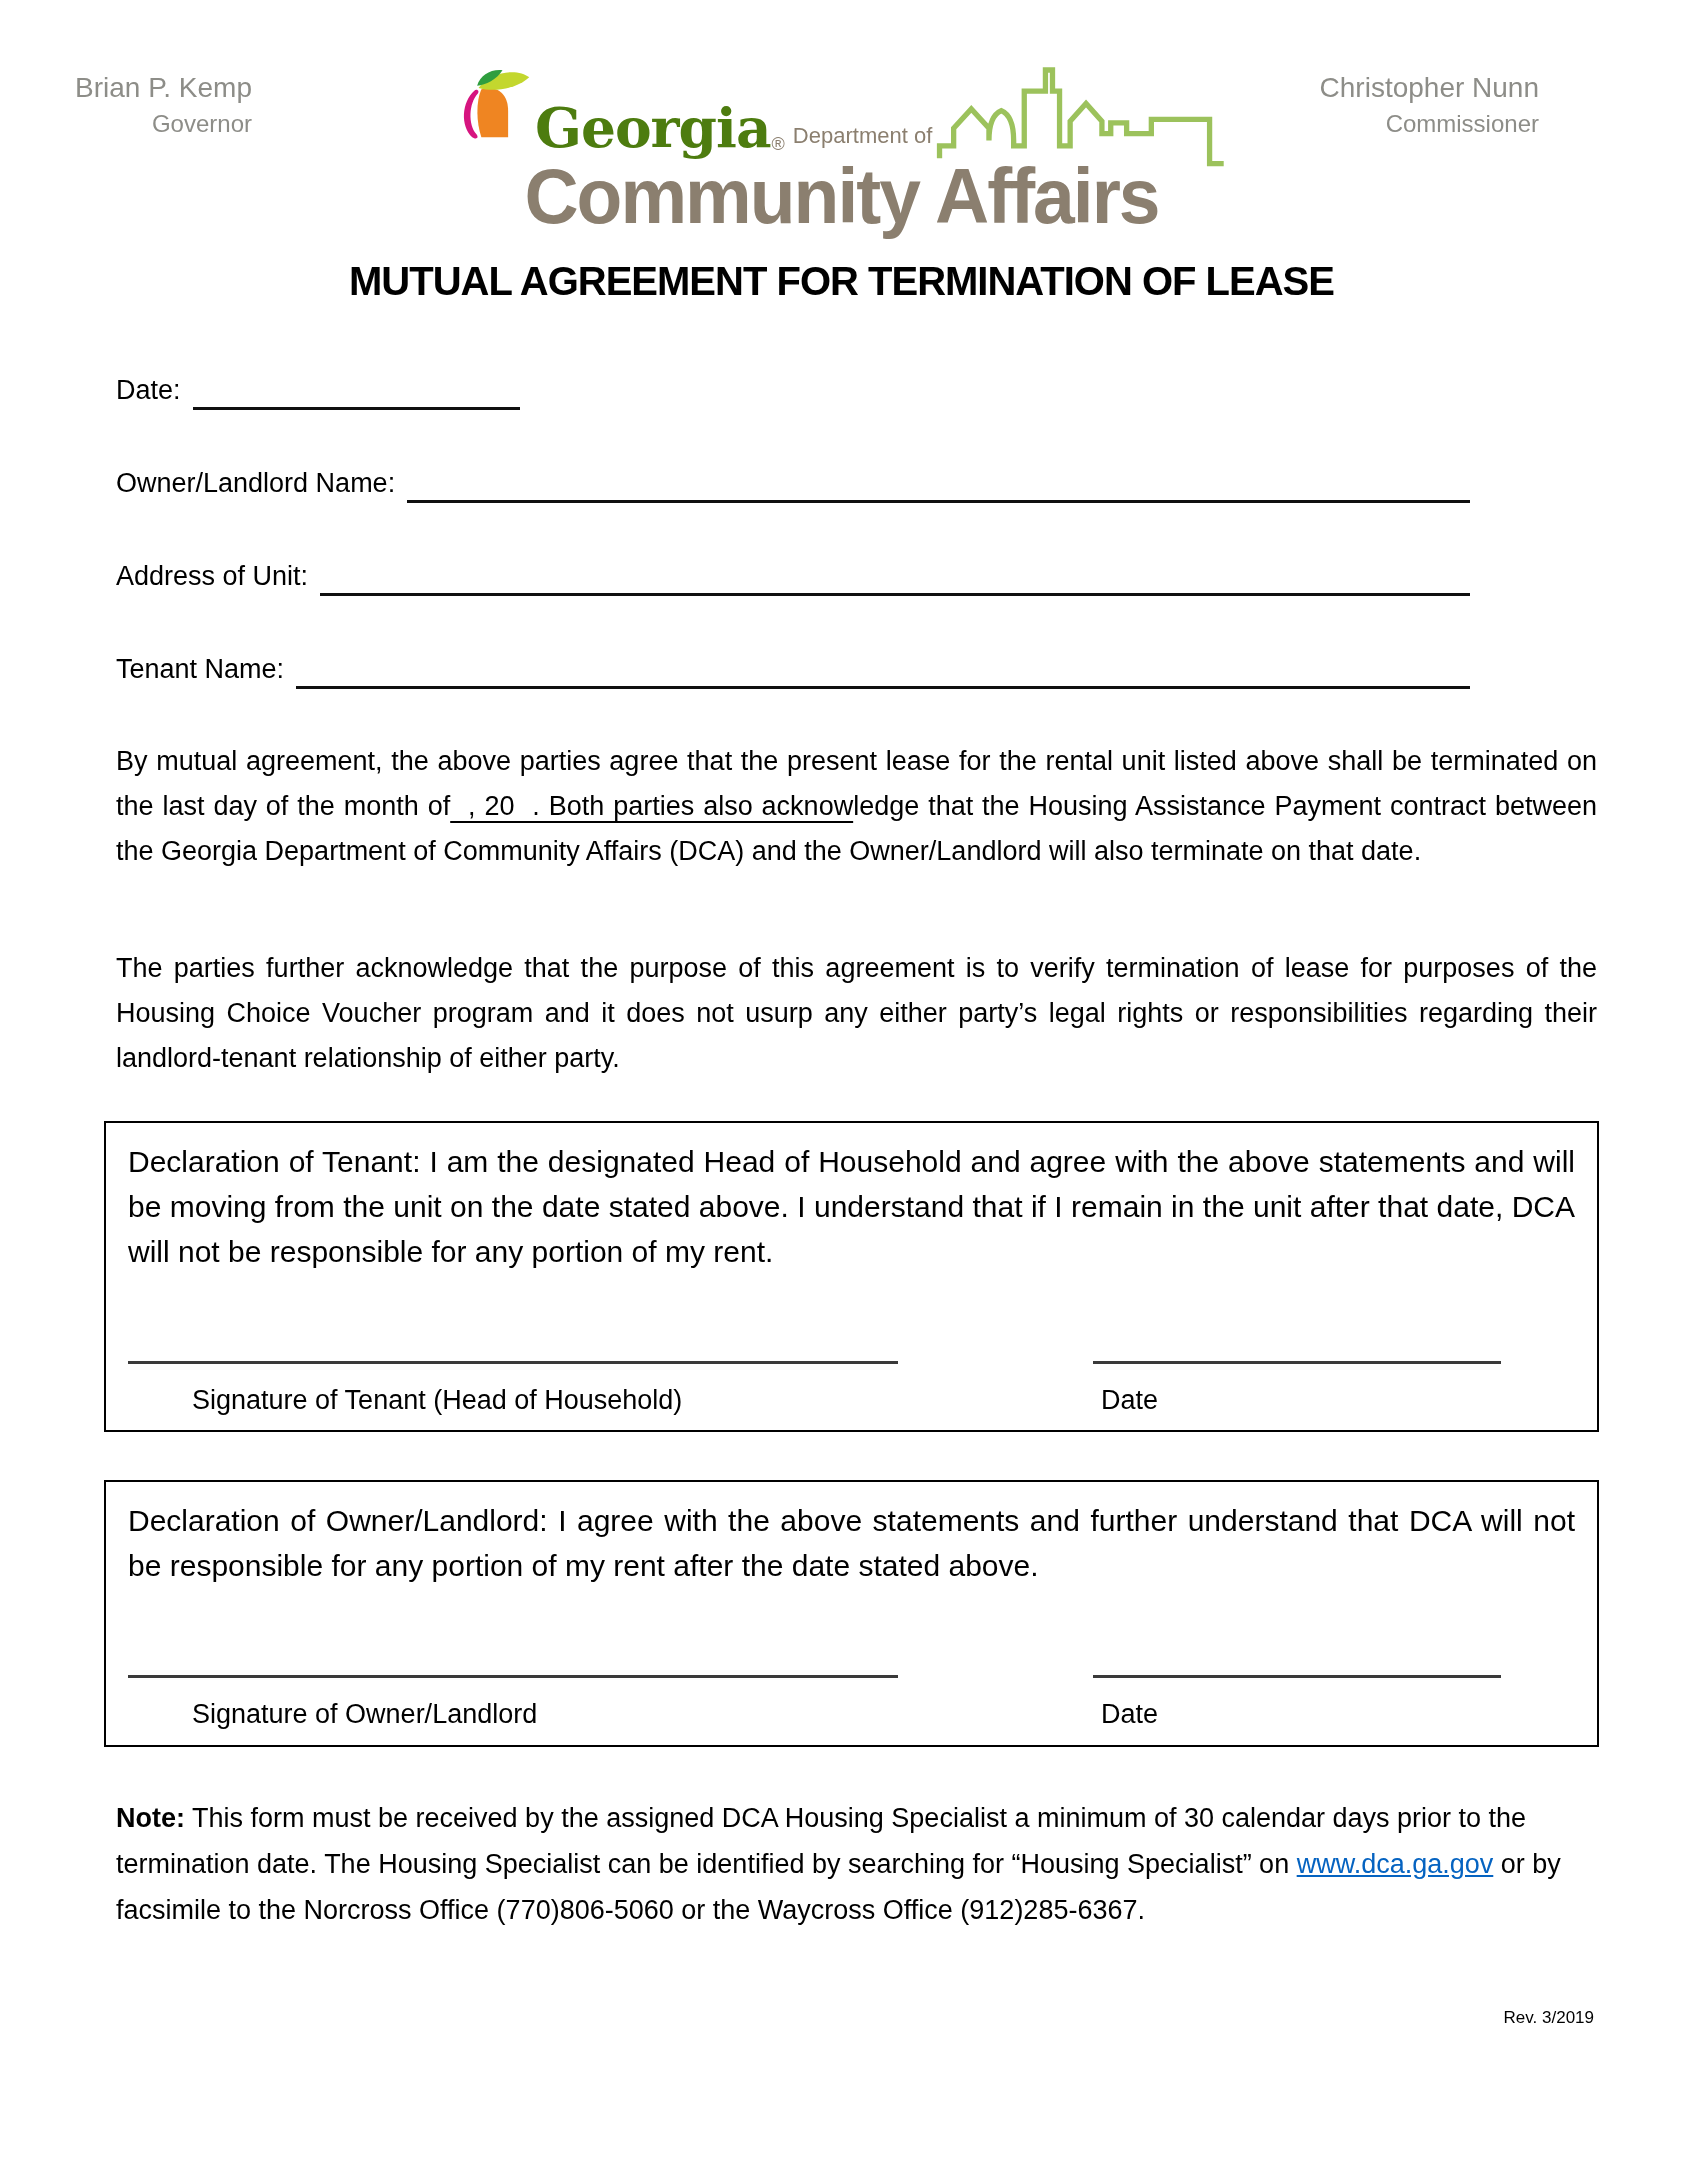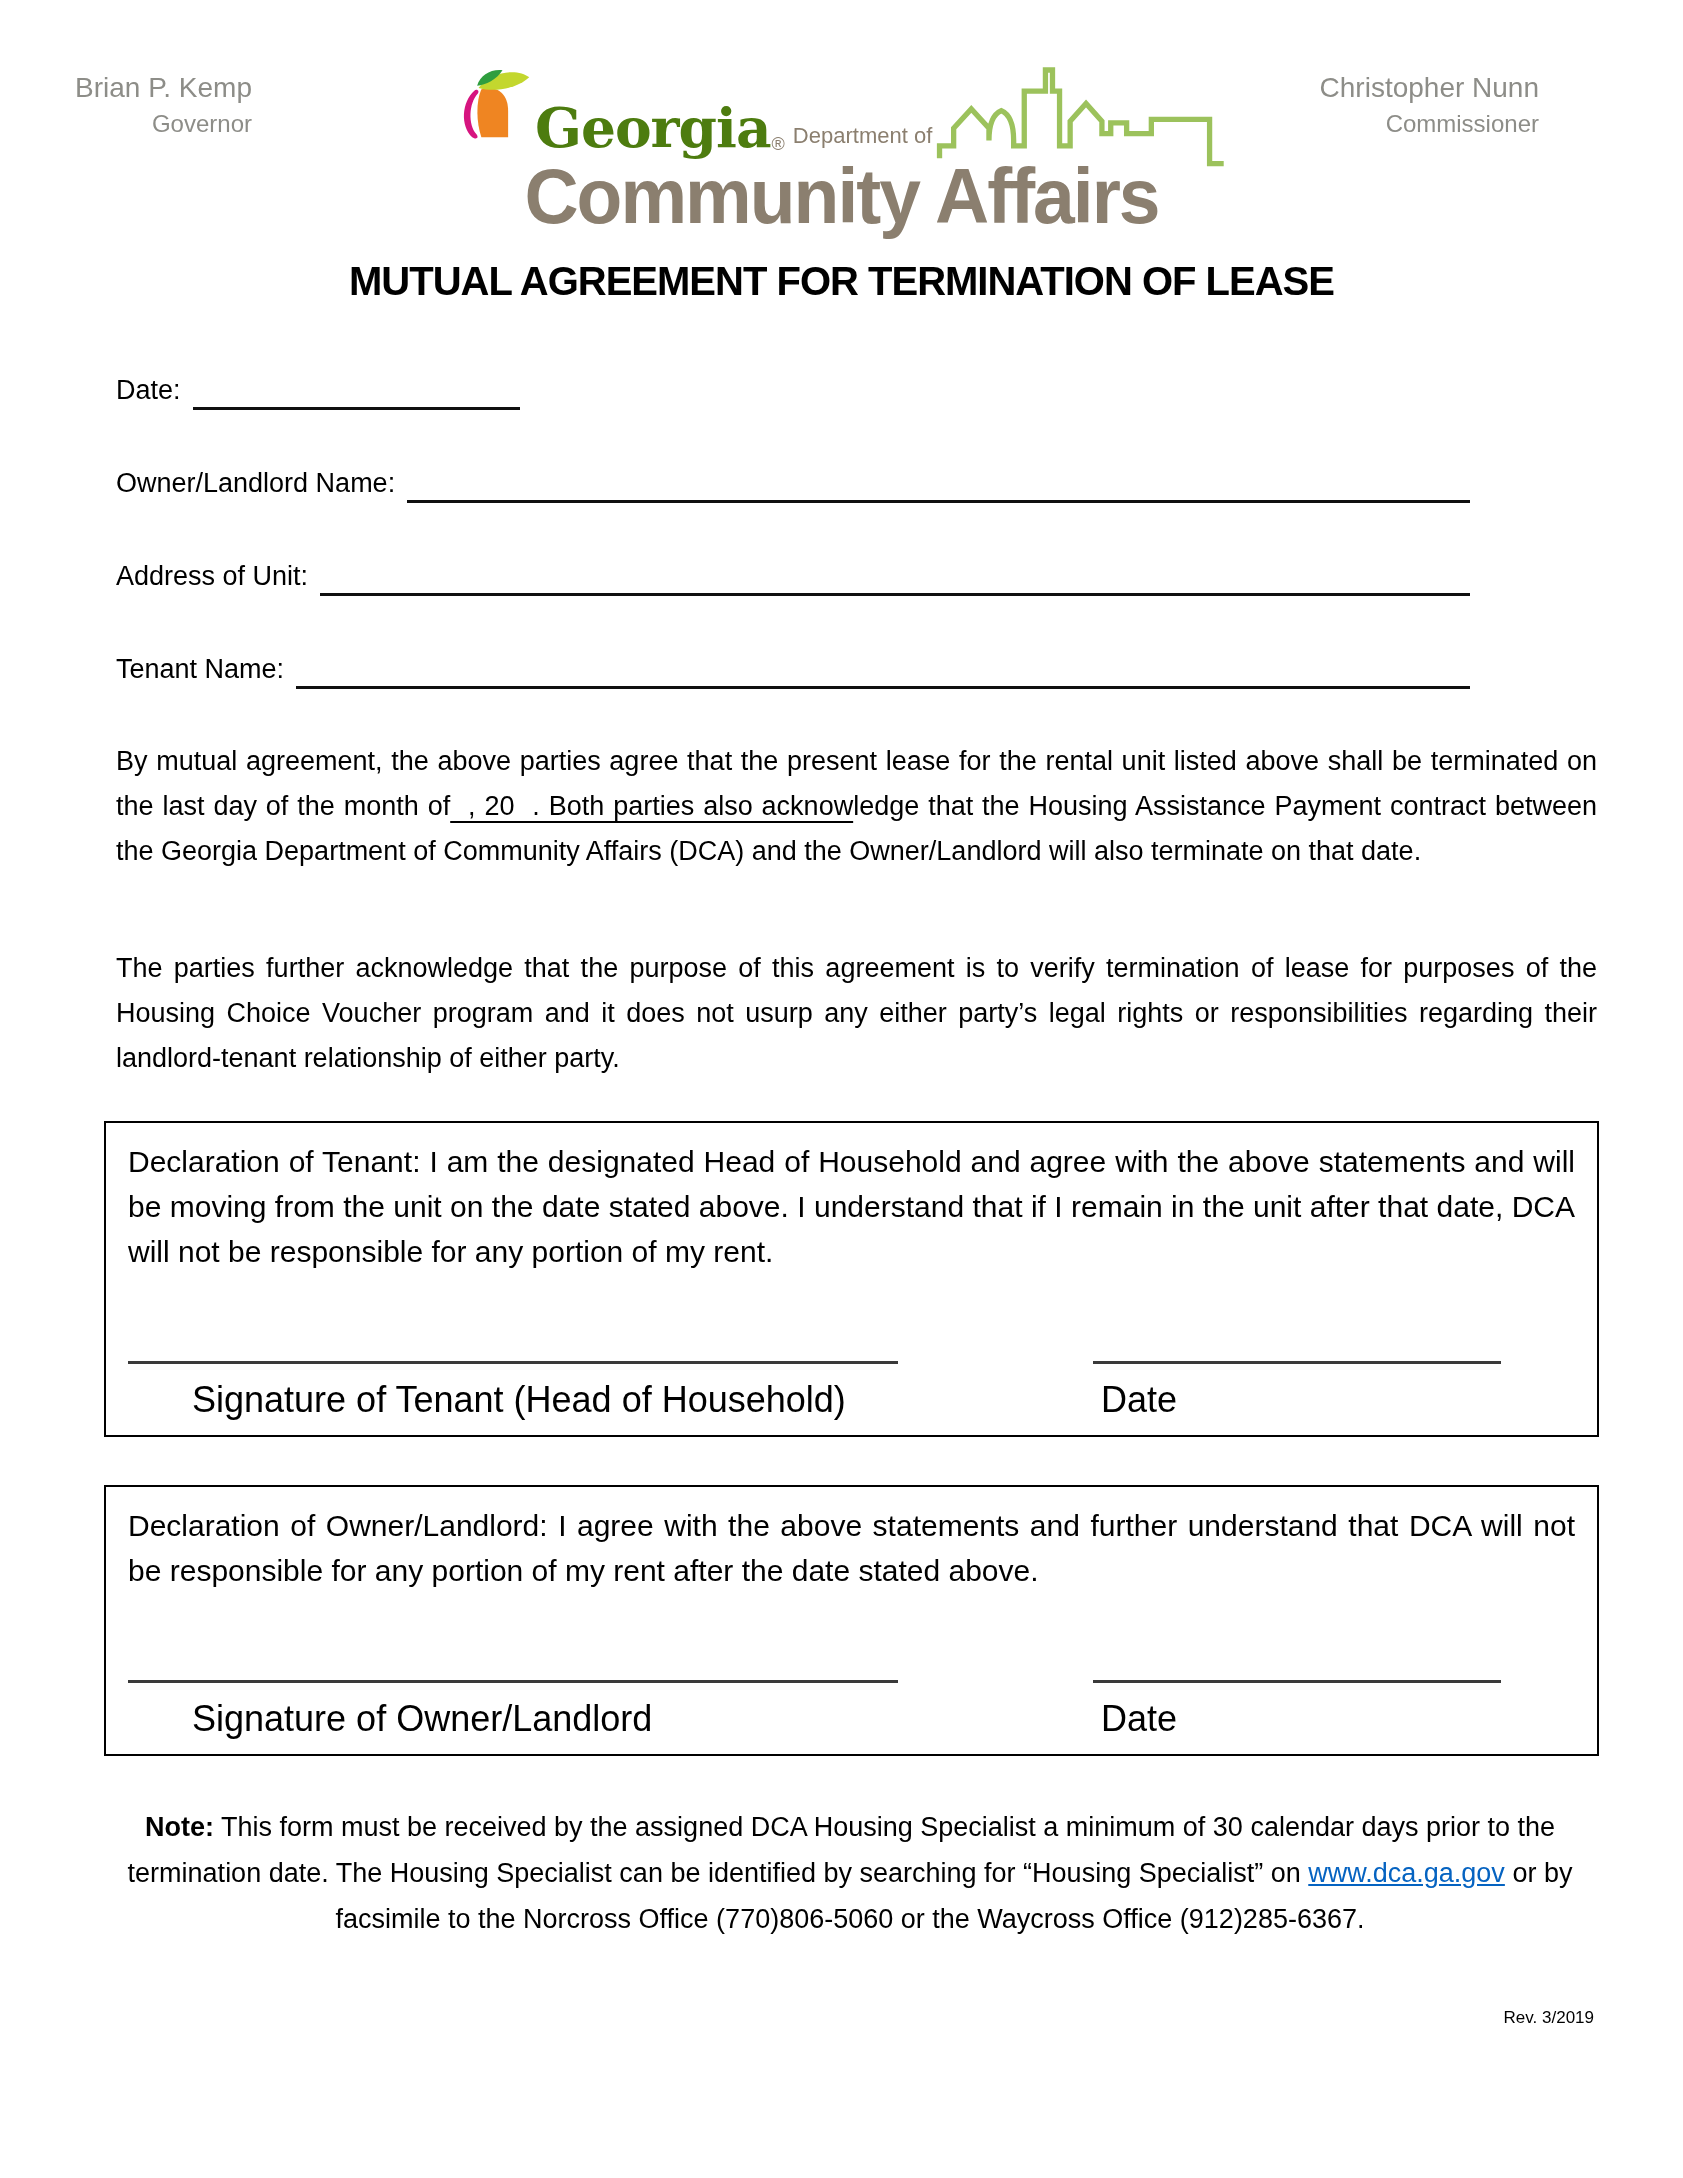--- a/index.html
+++ b/index.html
@@ -59,26 +59,26 @@
   .decl-box {
     margin:40px 84px 0 104px; border:2px solid #000;
     padding:16px 22px 14px 22px; box-sizing:border-box;
   }
   .decl-box + .decl-box { margin-top:48px; }
   .decl-text { margin:0; font-size:30px; line-height:45px; text-align:justify; }
   .sig-row { display:flex; margin-top:85px; }
   .sig-col-main { width:770px; margin-right:195px; }
   .sig-col-date { width:408px; }
   .sig-line { border-bottom:3px solid #3a3a3a; height:2px; }
-  .sig-label { margin-top:14px; font-size:36px; line-height:1.2; }
+  .sig-label { margin-top:20px; font-size:27px; line-height:1.2; }
   .sig-col-main .sig-label { padding-left:64px; }
   .sig-col-date .sig-label { padding-left:8px; }
 
   
-  .note-par { margin:48px 99px 0 116px; font-size:27px; line-height:46px; text-align:center; }
+  .note-par { margin:48px 99px 0 116px; font-size:27px; line-height:46px; text-align:left; }
   .note-strong { font-weight:700; }
   .note-link { color:#0563c1; text-decoration:underline; cursor:pointer; }
 
   
   .rev-line { position:absolute; right:89px; top:2008px; font-size:17px; }
 </style>
 </head>
 <body>
 
 <div class="page">

